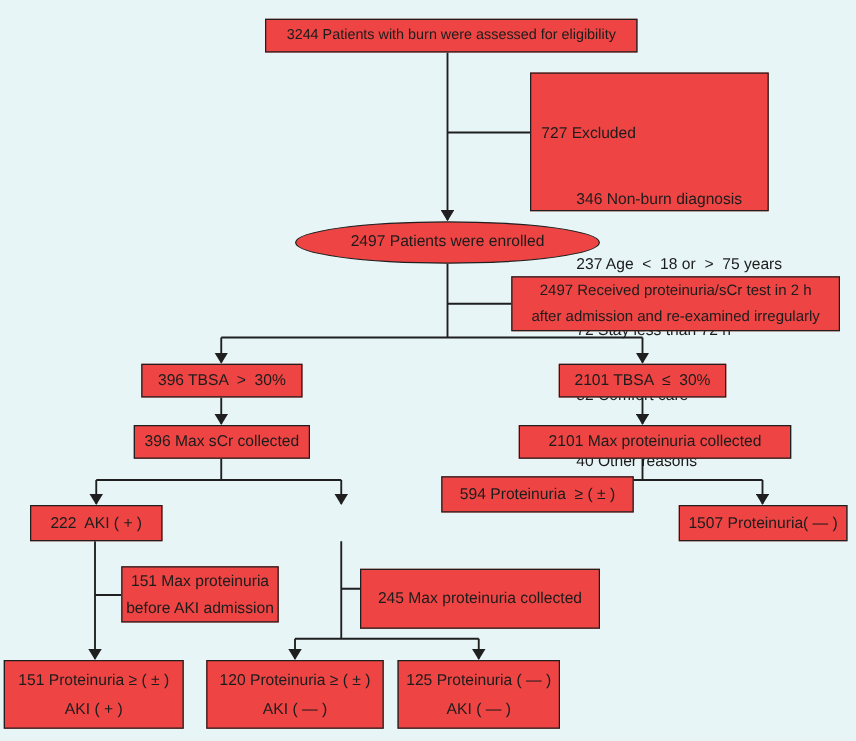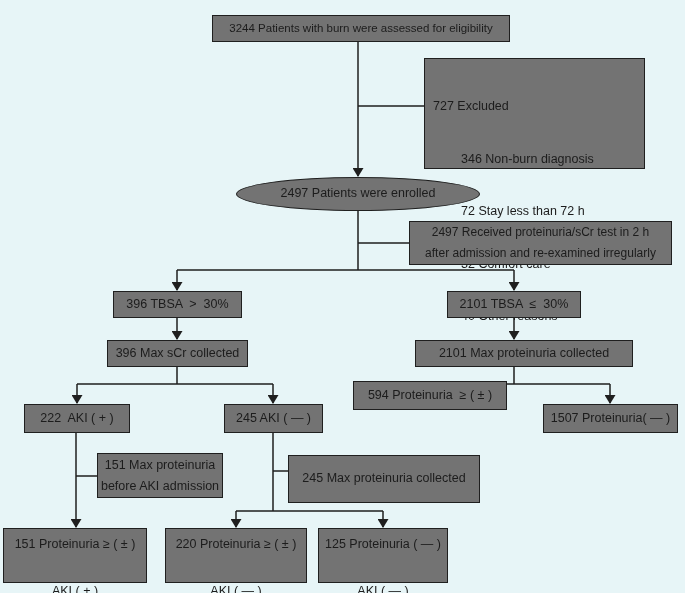--- a/index.html
+++ b/index.html
@@ -6,35 +6,35 @@
   body{
     width:685px;height:593px;
     background:#e7f5f7;
     font-family:"Liberation Sans", sans-serif;
     color:#1c1c1c;
   }
   .stage{position:relative;width:685px;height:593px;overflow:hidden;}
   svg.connectors{position:absolute;left:0;top:0;width:685px;height:593px;}
   .node{
     position:absolute;box-sizing:border-box;
-    border:1.5px solid #1f1f1f;background:#737373;
+    border:1.5px solid #1f1f1f;background:#ef4444;
     display:flex;align-items:center;justify-content:center;
     font-size:12.5px;line-height:1.25;
     white-space:pre;text-align:center;
   }
   .node.col{flex-direction:column;}
   .ellipse{border-radius:50%;}
   .small{font-size:11.5px;}
   .mid{font-size:12px;}
   .excluded-box{
     display:block;text-align:left;
     padding:4px 6px 0 8px;line-height:17.5px;
   }
   .exc-item{padding-left:28px;}
-  .two-line span{display:block;line-height:23px;margin-top:24px;}
+  .two-line span{display:block;line-height:23px;}
   .note-line{display:block;line-height:21px;text-align:right;}
 </style>
 </head>
 <body>
 
 <div class="stage">
 
   <svg class="connectors" viewBox="0 0 685 593">
     <defs>
       <marker id="arrow" viewBox="0 0 9 11" refX="8" refY="5.5" markerWidth="9" markerHeight="11" markerUnits="userSpaceOnUse" orient="auto">
@@ -55,23 +55,24 @@
       <path marker-end="url(#arrow)" d="M76 433 V527"></path>
       <path marker-end="url(#arrow)" d="M236 511 V527"></path>
       <path marker-end="url(#arrow)" d="M383 511 V527"></path>
     </g>
   </svg>
 
   <div class="node small" style="left:212px;top:15px;width:298px;height:27px">
     <span>3244 Patients with burn were assessed for eligibility</span>
   </div>
 
-  <div class="node excluded-box" style="left:424px;top:58px;width:221px;height:111px">
+  <div class="node excluded-box" style="left:424px;top:58px;width:191px;height:111px">
     <div class="exc-title">727 Excluded</div>
     <div class="exc-item">346 Non-burn diagnosis</div>
+    <div class="exc-item">237 Age  &lt;  18 or  &gt;  75 years</div>
     <div class="exc-item">72 Stay less than 72 h</div>
     <div class="exc-item">32 Comfort care</div>
     <div class="exc-item">40 Other reasons</div>
   </div>
 
   <div class="node ellipse" style="left:236px;top:177px;width:244px;height:34px">
     <span>2497 Patients were enrolled</span>
   </div>
 
   <div class="node col mid" style="left:409px;top:221px;width:263px;height:44px">
@@ -92,23 +93,20 @@
   </div>
 
   <div class="node" style="left:415px;top:340px;width:218px;height:27px">
     <span>2101 Max proteinuria collected</span>
   </div>
 
   <div class="node" style="left:24px;top:404px;width:106px;height:29px">
     <span>222  AKI ( + )</span>
   </div>
 
-  <div class="node" style="left:224px;top:404px;width:99px;height:29px">
-    <span>245 AKI ( — )</span>
-  </div>
 
   <div class="node" style="left:353px;top:381px;width:154px;height:29px">
     <span>594 Proteinuria  ≥ ( ± )</span>
   </div>
 
   <div class="node" style="left:543px;top:404px;width:135px;height:29px">
     <span>1507 Proteinuria( — )</span>
   </div>
 
   <div class="node col" style="left:97px;top:453px;width:126px;height:45px">
@@ -119,21 +117,21 @@
   <div class="node" style="left:288px;top:455px;width:192px;height:48px">
     <span>245 Max proteinuria collected</span>
   </div>
 
   <div class="node col two-line" style="left:3px;top:528px;width:144px;height:55px">
     <span>151 Proteinuria ≥ ( ± )</span>
     <span>AKI ( + )</span>
   </div>
 
   <div class="node col two-line" style="left:165px;top:528px;width:142px;height:55px">
-    <span>220 Proteinuria ≥ ( ± )</span>
+    <span>120 Proteinuria ≥ ( ± )</span>
     <span>AKI ( — )</span>
   </div>
 
   <div class="node col two-line" style="left:318px;top:528px;width:130px;height:55px">
     <span>125 Proteinuria ( — )</span>
     <span>AKI ( — )</span>
   </div>
 
 </div>
 

